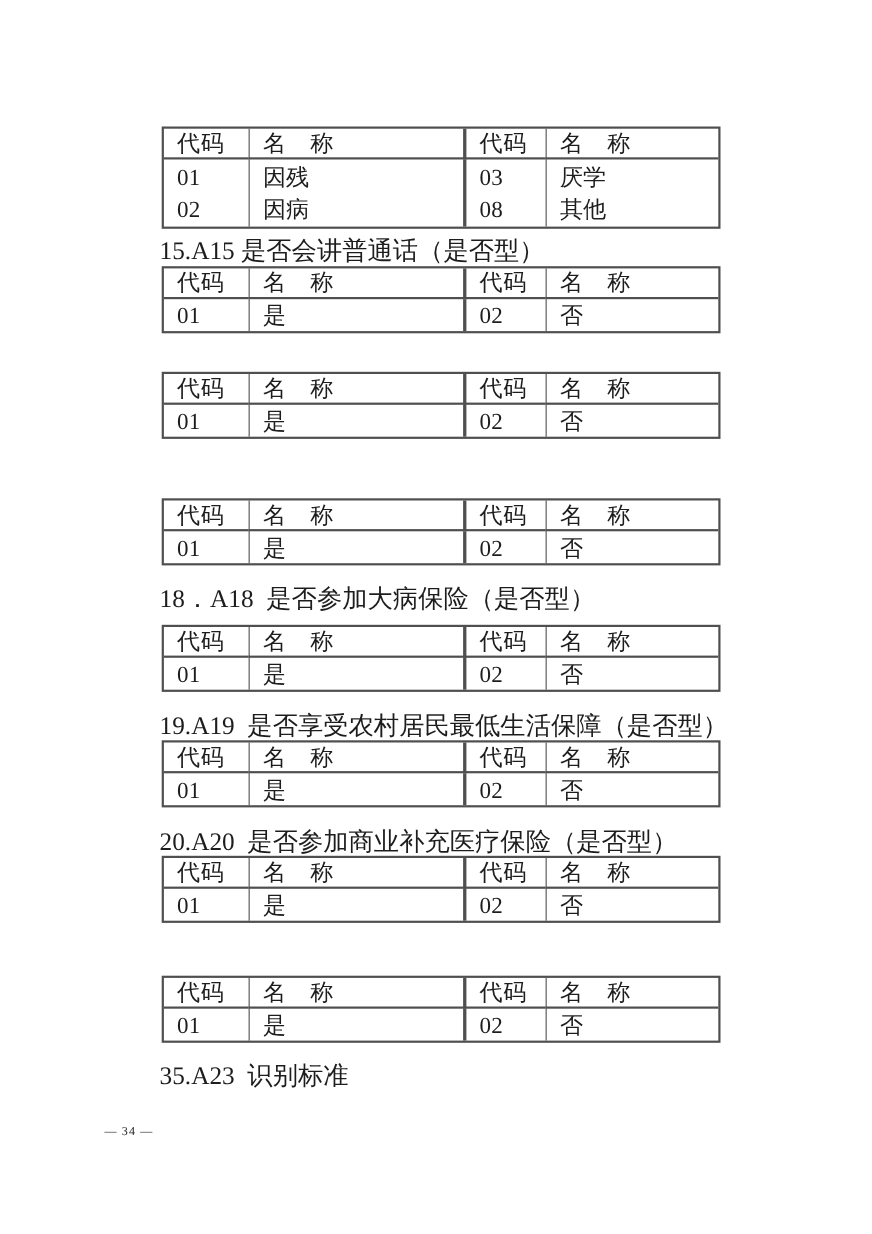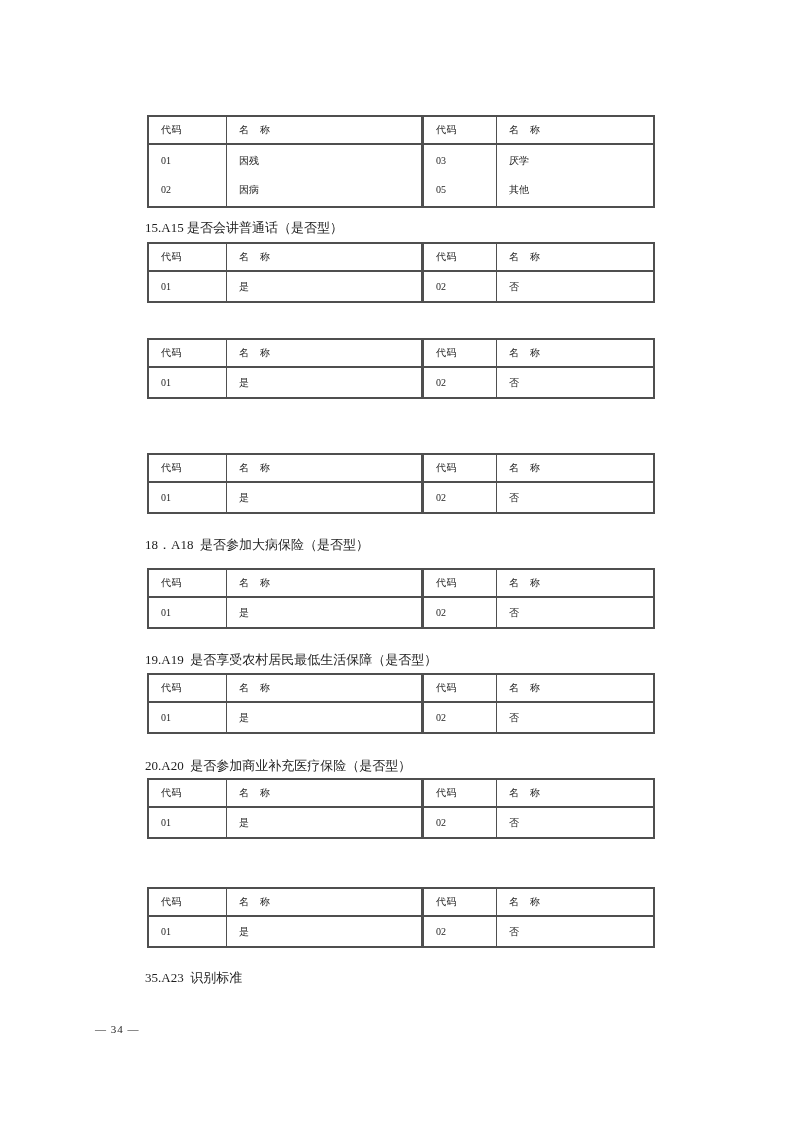--- a/index.html
+++ b/index.html
@@ -11,35 +11,35 @@
     background: #ffffff;
     margin: 0 auto;
     font-family: "Liberation Serif", "DejaVu Serif", serif;
     color: #1d1d1d;
     overflow: hidden;
   }
   .heading {
     position: absolute;
     left: 145px;
     width: 560px;
-    font-size: 13px;
+    font-size: 23px;
     line-height: 22px;
     white-space: pre-wrap;
     color: #1d1d1d;
   }
   .code-table {
     position: absolute;
     left: 147px;
     width: 508px;
     border: 2px solid #4f4f4f;
     display: grid;
     grid-template-columns: 77px 195px 75px 1fr;
     grid-template-rows: 28px 1fr;
     background: #fff;
-    font-size: 10px;
+    font-size: 21px;
   }
   .cell {
     display: flex;
     align-items: center;
     padding-left: 12px;
     overflow: hidden;
   }
   .cell.c1 { border-left: 1px solid #4f4f4f; }
   .cell.c2 { border-left: 3px solid #4f4f4f; }
   .cell.c3 { border-left: 1px solid #4f4f4f; }
@@ -74,21 +74,21 @@
       <div class="cell td c0">
         <div class="line">01</div>
         <div class="line">02</div>
       </div>
       <div class="cell td c1">
         <div class="line">因残</div>
         <div class="line">因病</div>
       </div>
       <div class="cell td c2">
         <div class="line">03</div>
-        <div class="line">05</div>
+        <div class="line">08</div>
       </div>
       <div class="cell td c3">
         <div class="line">厌学</div>
         <div class="line">其他</div>
       </div>
     </div>
 
   <div class="heading" style="top:217px">15.A15 是否会讲普通话（是否型）</div>
   <div class="code-table" style="top:242px;height:61px">
       <div class="cell th c0">代码</div>

